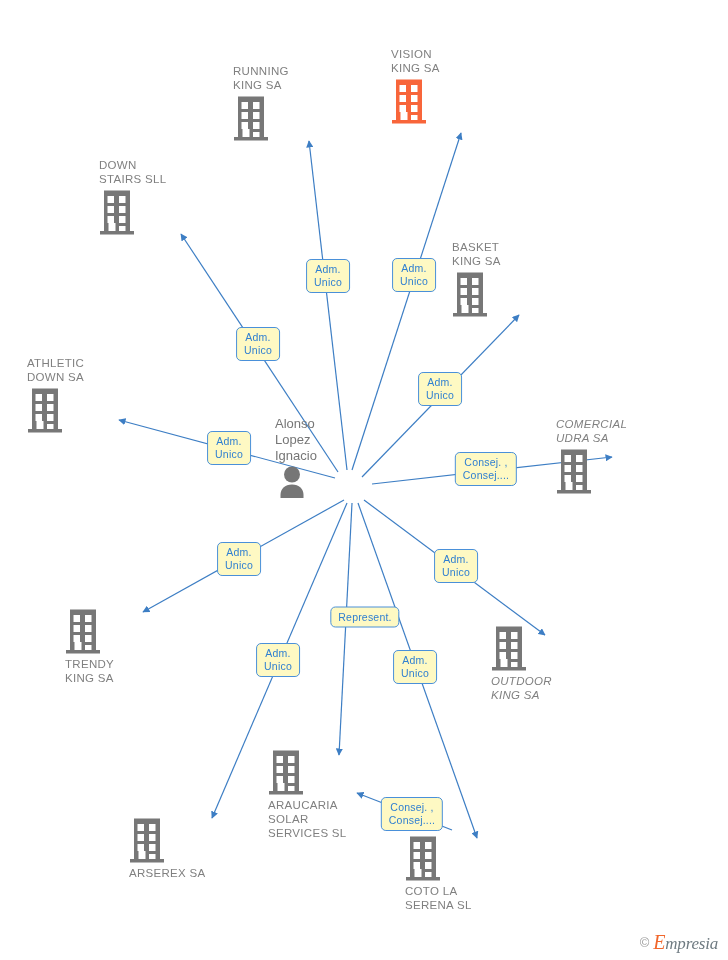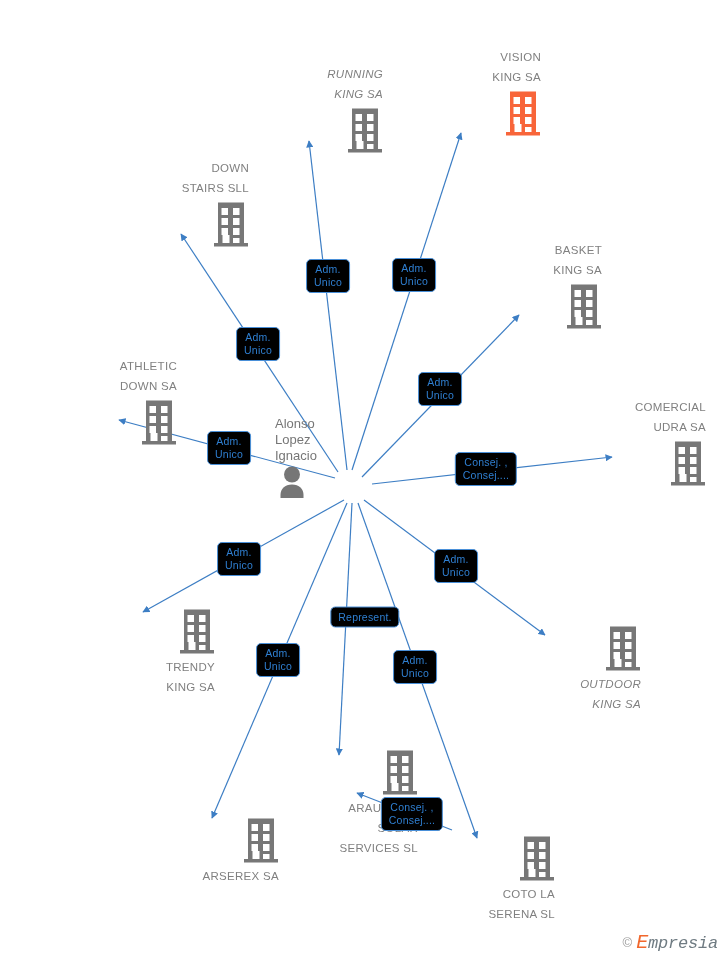--- a/index.html
+++ b/index.html
@@ -14,24 +14,24 @@
     position:relative;
     width:728px;height:960px;
   }
   #edges{
     position:absolute;left:0;top:0;width:728px;height:960px;
   }
   .node{
     position:absolute;
     width:150px;
     margin-left:-75px;
-    text-align:right;
+    text-align:left;
     color:#808080;
     font-size:11.5px;
-    line-height:20px;
+    line-height:14px;
     letter-spacing:.3px;
     user-select:none;
   }
   .node .ico{
     display:block;
     line-height:0;
   }
   .node .lbl{
     display:block;
     white-space:pre-line;
@@ -44,42 +44,42 @@
     text-align:left;
     color:#767676;
     font-size:13px;
     line-height:16px;
   }
   .person .lbl{display:block;white-space:pre-line;margin-bottom:1px;}
   .person .ico{display:block;line-height:0;}
   .edge-label{
     position:absolute;
     transform:translate(-50%,-50%);
-    background:#000000;
+    background:#fef9c3;
     border:1.3px solid #4a90d9;
     border-radius:5px;
     color:#2f7fd1;
     font-size:10.5px;
     line-height:13px;
     padding:3px 7px;
     text-align:center;
     white-space:pre-line;
     letter-spacing:.2px;
     box-sizing:border-box;
   }
   .watermark{
     position:absolute;
     right:10px;bottom:6px;
     display:flex;align-items:center;gap:4px;
     font-size:15px;
     color:#8c8c8c;
   }
   .watermark .c{font-size:13px;color:#9a9a9a;}
   .watermark .brand{
-    font-family:Liberation Mono, monospace;
+    font-family:Liberation Serif, serif;
     font-style:italic;
     font-size:17px;
     color:#6f7b82;
     letter-spacing:-.2px;
   }
   .watermark .brand .e{color:#f1672c;font-size:20px;}
 </style>
 </head>
 <body>
 
@@ -101,21 +101,21 @@
         <line x1="344" y1="500" x2="143" y2="612" stroke="#3d7ec4" stroke-width="1.2" marker-end="url(#arrow)"></line>
         <line x1="364" y1="500" x2="545" y2="635" stroke="#3d7ec4" stroke-width="1.2" marker-end="url(#arrow)"></line>
         <line x1="352" y1="503" x2="339" y2="755" stroke="#3d7ec4" stroke-width="1.2" marker-end="url(#arrow)"></line>
         <line x1="347" y1="503" x2="212" y2="818" stroke="#3d7ec4" stroke-width="1.2" marker-end="url(#arrow)"></line>
         <line x1="358" y1="503" x2="477" y2="838" stroke="#3d7ec4" stroke-width="1.2" marker-end="url(#arrow)"></line>
         <line x1="452" y1="830" x2="357" y2="793" stroke="#3d7ec4" stroke-width="1.2" marker-end="url(#arrow)"></line>
       </g>
   </svg>
 
   <div id="nodes-layer">
-      <div class="node above" style="left: 308px; top: 64px; font-style: italic;">
+      <div class="node above" style="left: 308px; top: 64px;">
         <span class="lbl">RUNNING
 KING SA</span>
         <span class="ico"><svg width="36" height="46" viewBox="0 0 36 46" xmlns="http://www.w3.org/2000/svg">
     <rect x="5" y="1.5" width="26" height="41" fill="#777777"></rect>
     <rect x="8.5" y="7" width="6.5" height="7" fill="#ffffff"></rect>
             <rect x="8.5" y="17" width="6.5" height="7" fill="#ffffff"></rect>
             <rect x="8.5" y="27" width="6.5" height="7" fill="#ffffff"></rect>
             <rect x="20" y="7" width="6.5" height="7" fill="#ffffff"></rect>
             <rect x="20" y="17" width="6.5" height="7" fill="#ffffff"></rect>
             <rect x="20" y="27" width="6.5" height="7" fill="#ffffff"></rect>
@@ -181,21 +181,21 @@
             <rect x="8.5" y="17" width="6.5" height="7" fill="#ffffff"></rect>
             <rect x="8.5" y="27" width="6.5" height="7" fill="#ffffff"></rect>
             <rect x="20" y="7" width="6.5" height="7" fill="#ffffff"></rect>
             <rect x="20" y="17" width="6.5" height="7" fill="#ffffff"></rect>
             <rect x="20" y="27" width="6.5" height="7" fill="#ffffff"></rect>
             <rect x="20" y="37" width="6.5" height="7" fill="#ffffff"></rect>
     <rect x="9.5" y="34" width="7" height="8.5" fill="#ffffff"></rect>
     <rect x="1" y="42" width="34" height="3.5" fill="#777777"></rect>
   </svg></span>
       </div>
-      <div class="node above" style="left: 631px; top: 397px;">
+      <div class="node above" style="left: 631px; top: 417px; font-style: italic;">
         <span class="lbl">COMERCIAL
 UDRA SA</span>
         <span class="ico"><svg width="36" height="46" viewBox="0 0 36 46" xmlns="http://www.w3.org/2000/svg">
     <rect x="5" y="1.5" width="26" height="41" fill="#777777"></rect>
     <rect x="8.5" y="7" width="6.5" height="7" fill="#ffffff"></rect>
             <rect x="8.5" y="17" width="6.5" height="7" fill="#ffffff"></rect>
             <rect x="8.5" y="27" width="6.5" height="7" fill="#ffffff"></rect>
             <rect x="20" y="7" width="6.5" height="7" fill="#ffffff"></rect>
             <rect x="20" y="17" width="6.5" height="7" fill="#ffffff"></rect>
             <rect x="20" y="27" width="6.5" height="7" fill="#ffffff"></rect>

